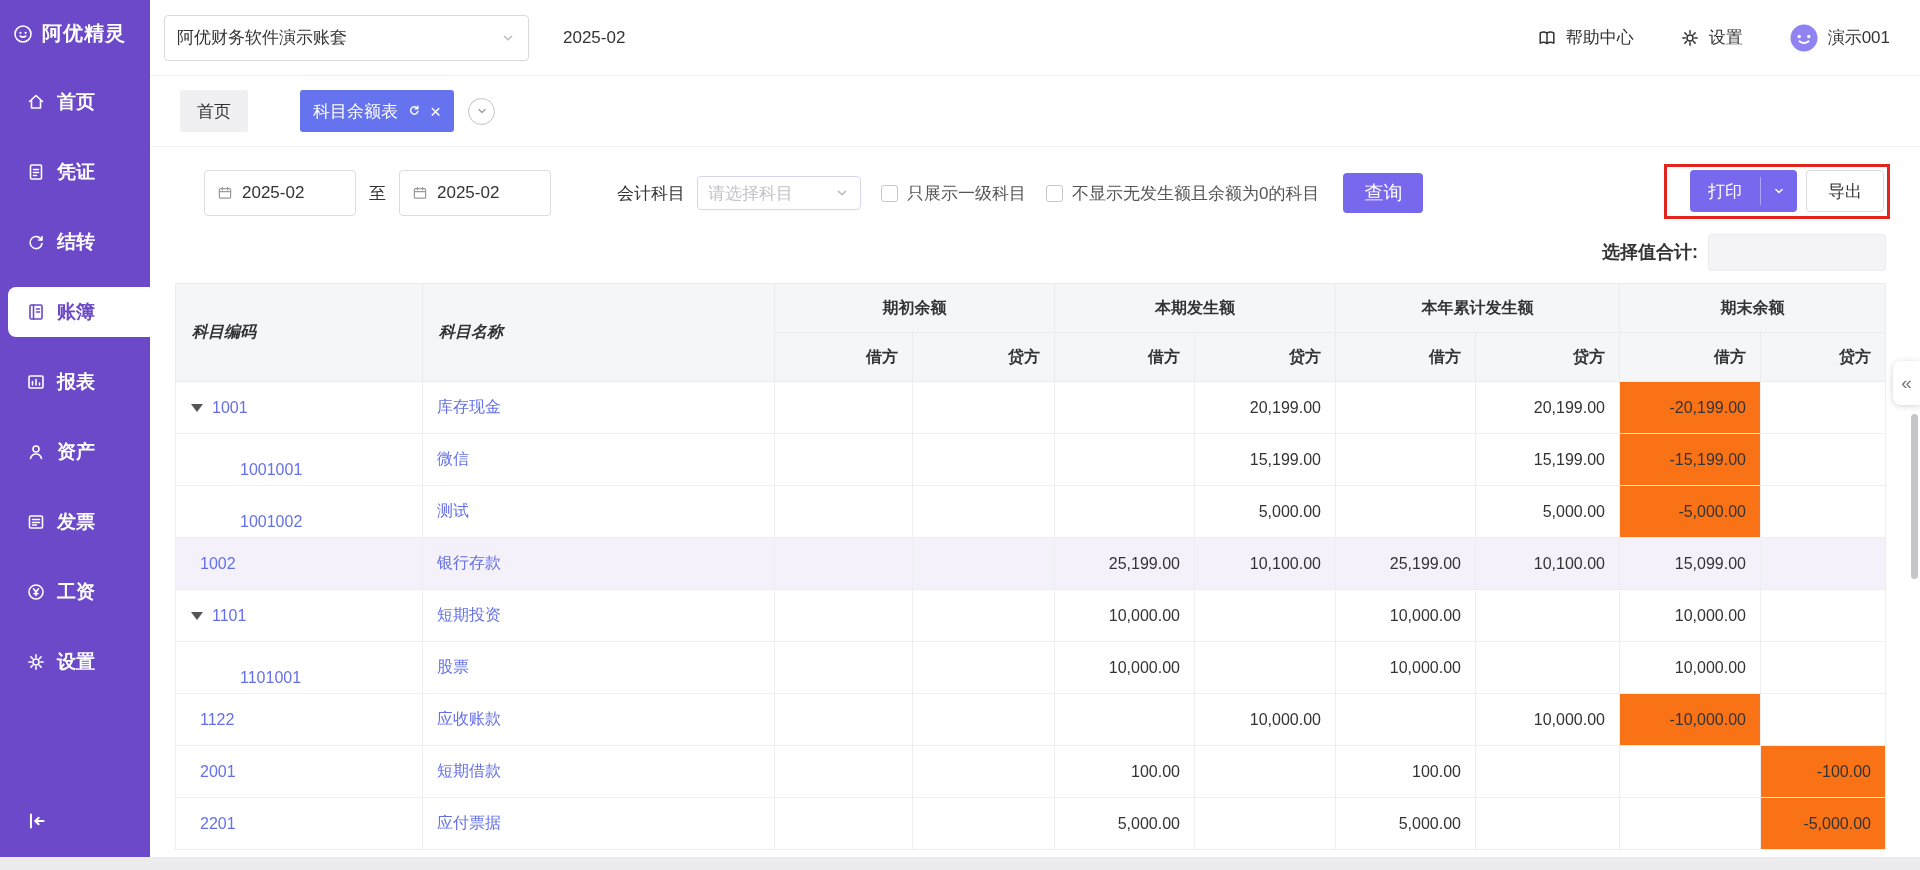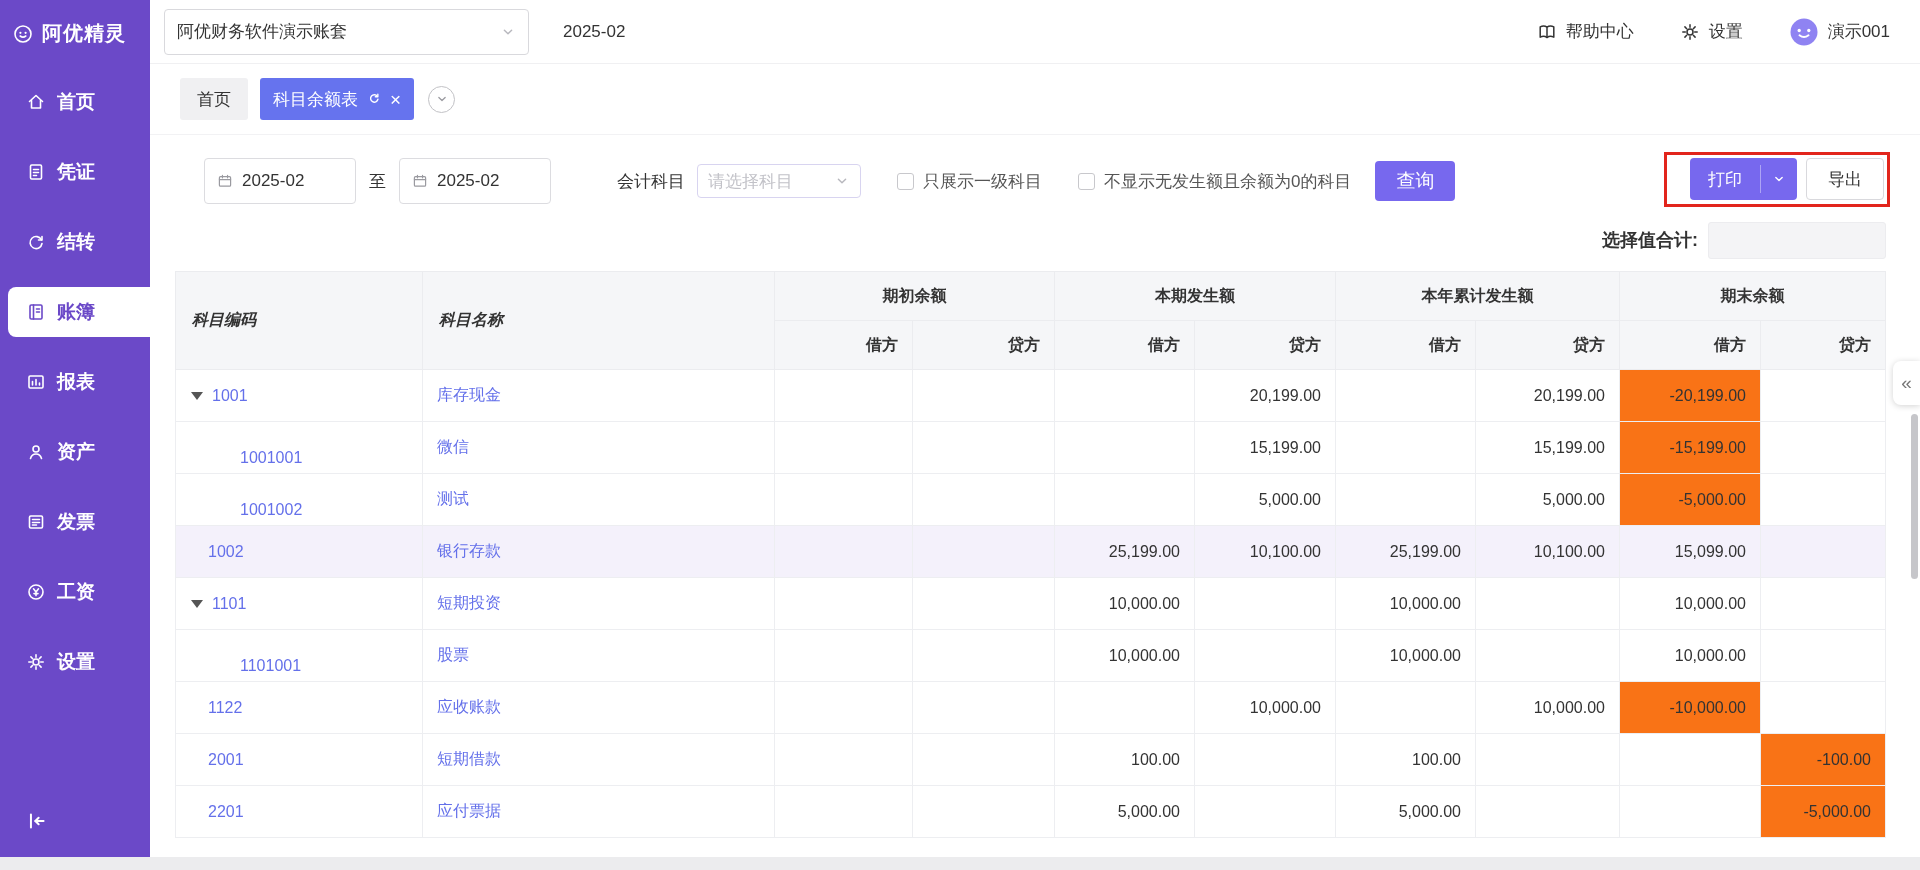--- a/index.html
+++ b/index.html
@@ -20,50 +20,50 @@
   .icn{display:inline-flex;width:20px;height:20px;flex:0 0 auto;}
   .icn svg{width:100%;height:100%;}
   .icn-sm{width:16px;height:16px;}
   .icn-xs{width:14px;height:14px;}
   .collapse-btn{position:absolute;bottom:38px;left:26px;width:22px;height:22px;cursor:pointer;color:#fff;}
 
   
   .main{flex:1;display:flex;flex-direction:column;background:#fff;position:relative;min-width:0;}
 
   
-  .topbar{height:64px;display:flex;align-items:center;padding:0 30px 0 14px;border-bottom:1px solid #f0f0f2;}
+  .topbar{height:76px;display:flex;align-items:center;padding:0 30px 0 14px;border-bottom:1px solid #f0f0f2;}
   .account-select{width:365px;height:46px;border:1px solid #d9d9dd;border-radius:4px;display:flex;align-items:center;
     padding:0 12px;font-size:17px;color:#333;cursor:pointer;background:#fff;}
   .account-select .chev{margin-left:auto;color:#b8b8be;}
   .period{margin-left:34px;font-size:17px;}
   .top-right{margin-left:auto;display:flex;align-items:center;gap:46px;}
   .top-link{display:flex;align-items:center;gap:9px;font-size:17px;cursor:pointer;color:#333;}
   .avatar{width:30px;height:30px;flex:0 0 30px;}
 
   
   .tabbar{height:71px;display:flex;align-items:center;gap:12px;padding-left:30px;border-bottom:1px solid #f2f2f4;}
   .tab{height:42px;display:flex;align-items:center;padding:0 17px;border-radius:3px;font-size:17px;
     background:#F0F0F2;color:#333;cursor:pointer;}
-  .tab.active{background:#6673EE;color:#fff;gap:9px;padding:0 13px;}
+  .tab.active{background:#6673EE;color:#fff;gap:9px;padding:0 13px;margin-left:40px;}
   .tab .x{font-size:19px;line-height:1;cursor:pointer;}
   .tab-dd{width:27px;height:27px;border:1px solid #c2c2c6;border-radius:50%;display:flex;align-items:center;
     justify-content:center;color:#9a9aa0;margin-left:2px;cursor:pointer;}
 
   
   .filter-section{position:relative;height:70px;}
   .filter-row{position:absolute;top:23px;left:54px;display:flex;align-items:center;height:46px;}
   .date-input{width:152px;height:46px;border:1px solid #DCDCE0;border-radius:4px;display:flex;align-items:center;
     gap:9px;padding:0 12px;font-size:17px;color:#9a9aa0;background:#fff;}
   .date-input input{border:none;outline:none;width:100%;font:inherit;color:#333;background:transparent;}
   .to-label{margin:0 13px;font-size:17px;}
   .fld-label{margin-left:66px;font-size:17px;}
   .subject-select{margin-left:12px;width:164px;height:34px;border:1px solid #D8D4F0;border-radius:4px;display:flex;
     align-items:center;padding:0 10px;font-size:17px;color:#C2C2C8;cursor:pointer;background:#fff;}
   .subject-select .chev{margin-left:auto;color:#b8b8be;}
-  .cb{display:flex;align-items:center;gap:9px;margin-left:36px;font-size:17px;color:#555;cursor:pointer;}
+  .cb{display:flex;align-items:center;gap:9px;margin-left:20px;font-size:17px;color:#555;cursor:pointer;}
   .cb .box{width:17px;height:17px;border:1px solid #C8C8CC;border-radius:3px;background:#fff;flex:0 0 17px;}
   .query-btn{margin-left:24px;height:40px;padding:0 21px;background:#7768EE;color:#fff;border:none;border-radius:4px;
     font-size:19px;cursor:pointer;font-family:inherit;}
   .right-actions{position:absolute;top:23px;right:36px;display:flex;align-items:center;gap:9px;}
   .print-btn{height:42px;display:flex;align-items:stretch;background:#7768EE;color:#fff;border-radius:4px;
     overflow:hidden;cursor:pointer;}
   .print-main{display:flex;align-items:center;padding:0 18px;font-size:17px;}
   .print-sep{width:1px;background:rgba(255,255,255,.4);margin:7px 0;}
   .print-caret{width:36px;display:flex;align-items:center;justify-content:center;color:#fff;}
   .export-btn{height:42px;padding:0 21px;background:#fff;border:1px solid #D9D9DD;border-radius:4px;font-size:17px;
@@ -81,21 +81,21 @@
   thead th{background:#F5F6F8;border:1px solid #EBECEF;font-weight:bold;color:#333;height:49px;}
   th.h-code,th.h-name{text-align:left;padding-left:16px;font-style:italic;}
   th.h-group{text-align:center;}
   th.h-sub{text-align:right;padding-right:14px;}
   tbody td{border:1px solid #EDEEF1;height:52px;background:#fff;}
   td.num{text-align:right;padding-right:14px;color:#333;}
   td.num.neg{background:#f97316;}
   tr.hl td{background:#F4F1FB;}
   .lnk{color:#6470EA;cursor:pointer;}
   .code-wrap{display:flex;align-items:center;padding-left:15px;}
-  .code-wrap.noexp{padding-left:32px;}
+  .code-wrap.noexp{padding-left:24px;}
   .code-wrap.lvl1{padding-left:64px;margin-top:20px;}
   .tri{width:0;height:0;border-left:6px solid transparent;border-right:6px solid transparent;border-top:8px solid #555;
     margin-right:9px;cursor:pointer;flex:0 0 auto;}
   td.name-cell{padding-left:14px;}
 
   
   .right-flap{position:absolute;right:0;top:361px;width:27px;height:44px;background:#fff;border-radius:8px 0 0 8px;
     box-shadow:0 1px 6px rgba(0,0,0,.18);display:flex;align-items:center;justify-content:center;color:#777;
     font-size:19px;cursor:pointer;z-index:20;}
   .vscroll{position:absolute;right:2px;top:414px;width:7px;height:165px;background:#C6C6CA;border-radius:4px;z-index:10;}

